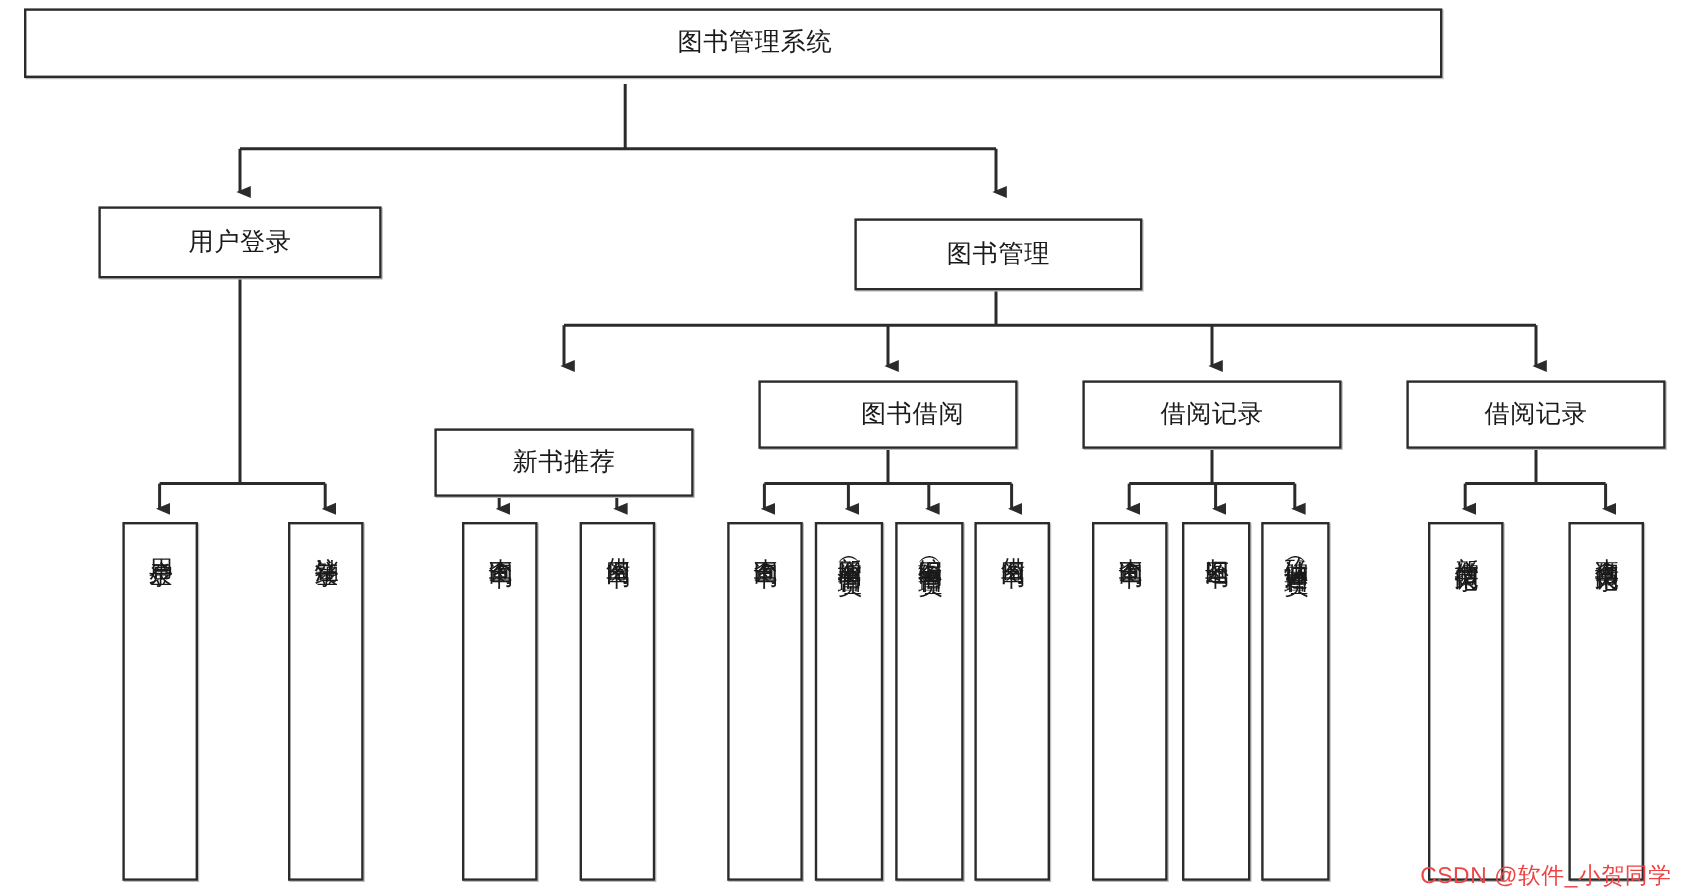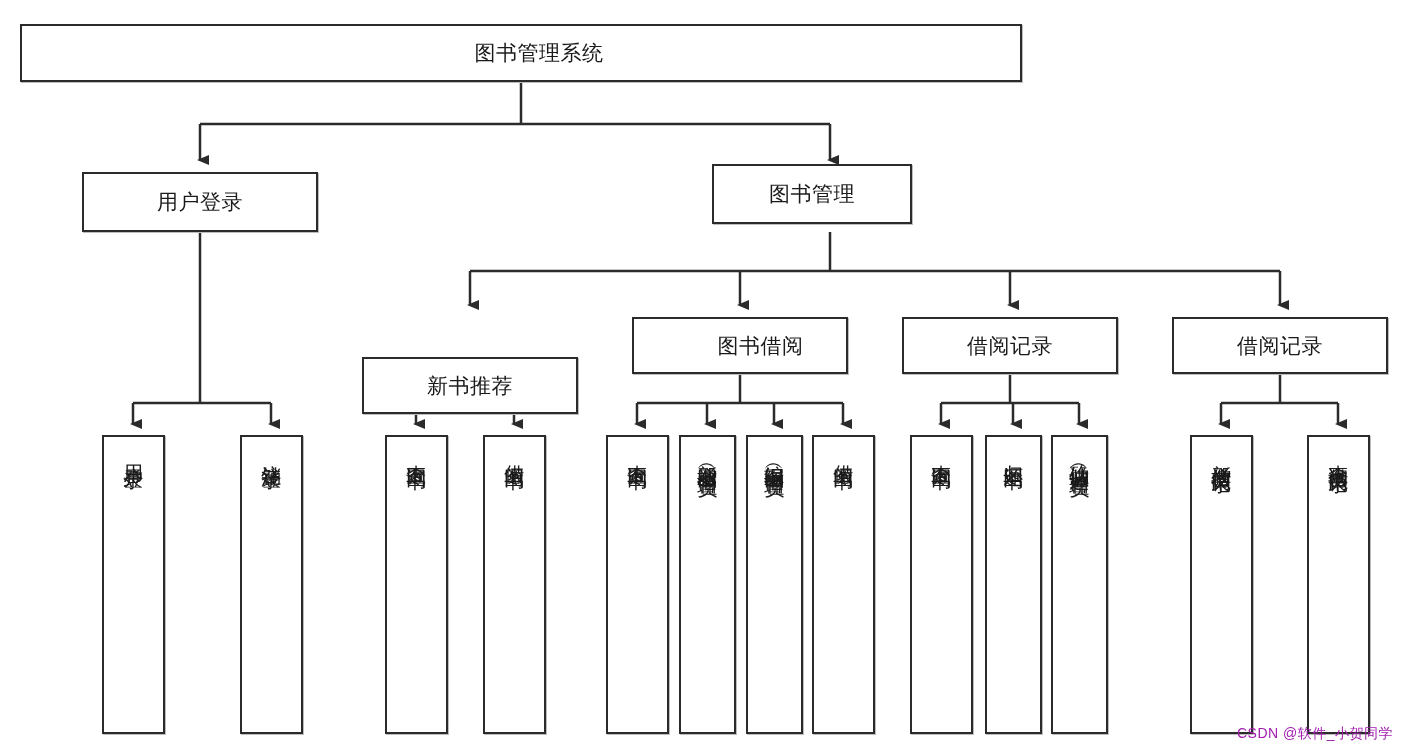--- a/index.html
+++ b/index.html
@@ -52,22 +52,22 @@
     font-size: 20px;
     line-height: 1.42;
     letter-spacing: 2px;
     white-space: nowrap;
     color: #1a1a1a;
   }
   .watermark {
     position: absolute;
     right: 12px;
     bottom: 4px;
-    font-size: 14px;
-    color: #a21caf;
+    font-size: 19px;
+    color: #ef4444;
     letter-spacing: 0.5px;
     white-space: nowrap;
   }
 </style>
 </head>
 <body>
 
 <div id="canvas">
 
   <svg class="wires" viewBox="0 0 1405 747">
@@ -118,28 +118,28 @@
       <path d="M1079,403 L1079,424" marker-end="url(#arrow)"></path>
     </g>
     <g stroke="#2b2b2b" stroke-width="2.5" fill="none">
       <path d="M1280,374 L1280,403"></path>
       <path d="M1221,403 L1338,403"></path>
       <path d="M1221,403 L1221,424" marker-end="url(#arrow)"></path>
       <path d="M1338,403 L1338,424" marker-end="url(#arrow)"></path>
     </g>
   </svg>
 
-  <div class="node node-h" style="left:20px;top:24px;width:1002px;height:58px;padding-left:36px;">
+  <div class="node node-h" style="left:20px;top:7px;width:1182px;height:58px;padding-left:36px;">
     <span>图书管理系统</span>
   </div>
 
   <div class="node node-h" style="left:82px;top:172px;width:236px;height:60px;">
     <span>用户登录</span>
   </div>
-  <div class="node node-h" style="left:712px;top:164px;width:200px;height:60px;">
+  <div class="node node-h" style="left:712px;top:182px;width:240px;height:60px;">
     <span>图书管理</span>
   </div>
 
   <div class="node node-h" style="left:362px;top:317px;width:216px;height:57px;margin-top:40px;">
     <span>新书推荐</span>
   </div>
   <div class="node node-h" style="left:632px;top:317px;width:216px;height:57px;padding-left:41px;">
     <span>图书借阅</span>
   </div>
   <div class="node node-h" style="left:902px;top:317px;width:216px;height:57px;">

